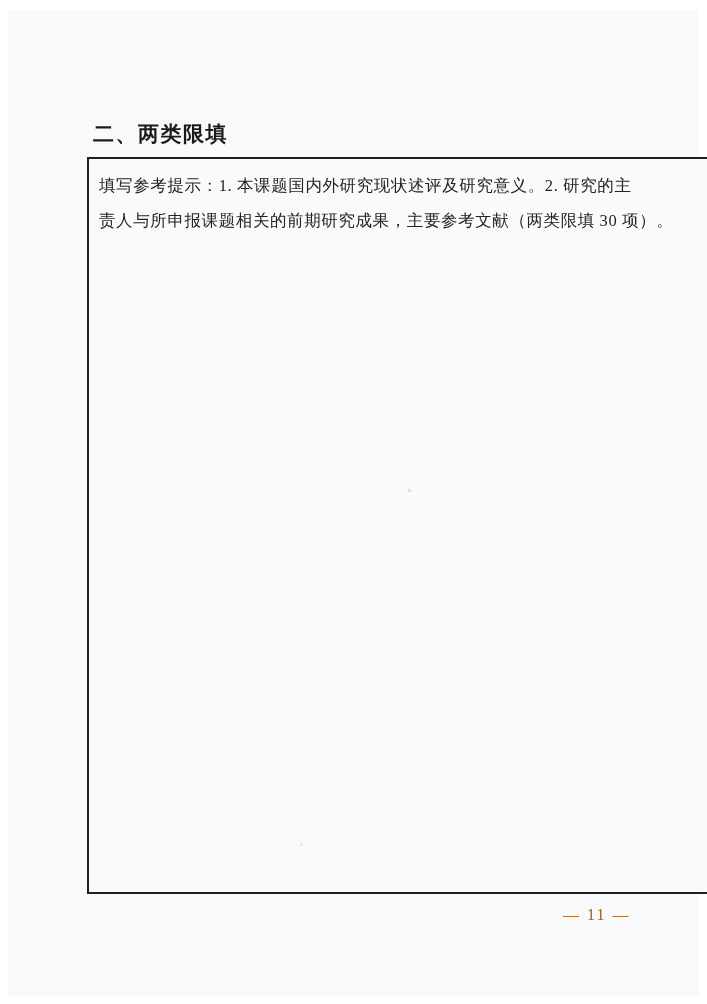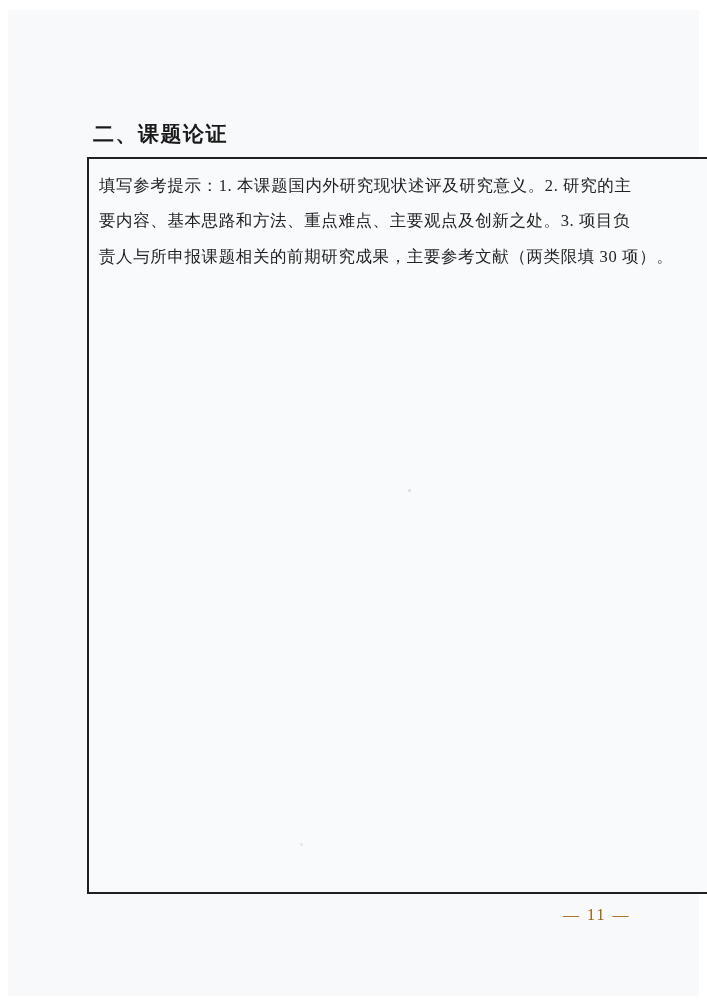--- a/index.html
+++ b/index.html
@@ -59,26 +59,25 @@
     border-radius: 50%;
   }
   .speck-1 { left: 400px; top: 479px; }
   .speck-2 { left: 292px; top: 833px; opacity: .6; }
 </style>
 </head>
 <body>
 
 <div class="scan-page">
 
-  <div class="section-title">二、课题论证</div>
+  <div class="section-title">二、两类限填</div>
 
   <div class="notice-box">
     <div class="notice-text">
       <div class="notice-line">填写参考提示：1. 本课题国内外研究现状述评及研究意义。2. 研究的主</div>
-      <div class="notice-line">要内容、基本思路和方法、重点难点、主要观点及创新之处。3. 项目负</div>
       <div class="notice-line">责人与所申报课题相关的前期研究成果，主要参考文献（两类限填 30 项）。</div>
     </div>
   </div>
 
   <div class="page-number">— 11 —</div>
 
   <div class="scan-speck speck-1"></div>
   <div class="scan-speck speck-2"></div>
 
 </div>

